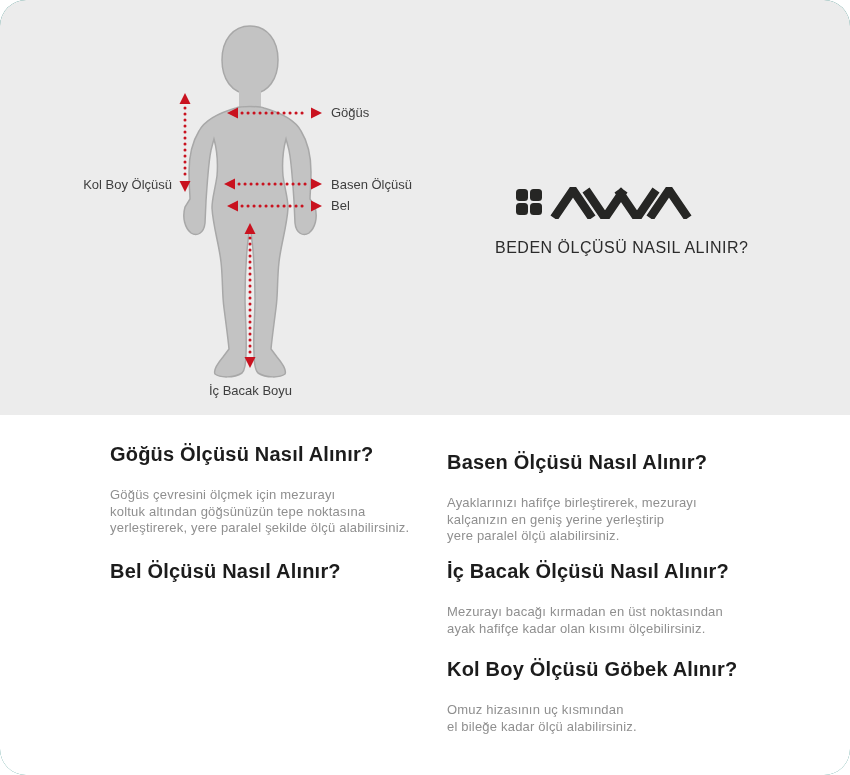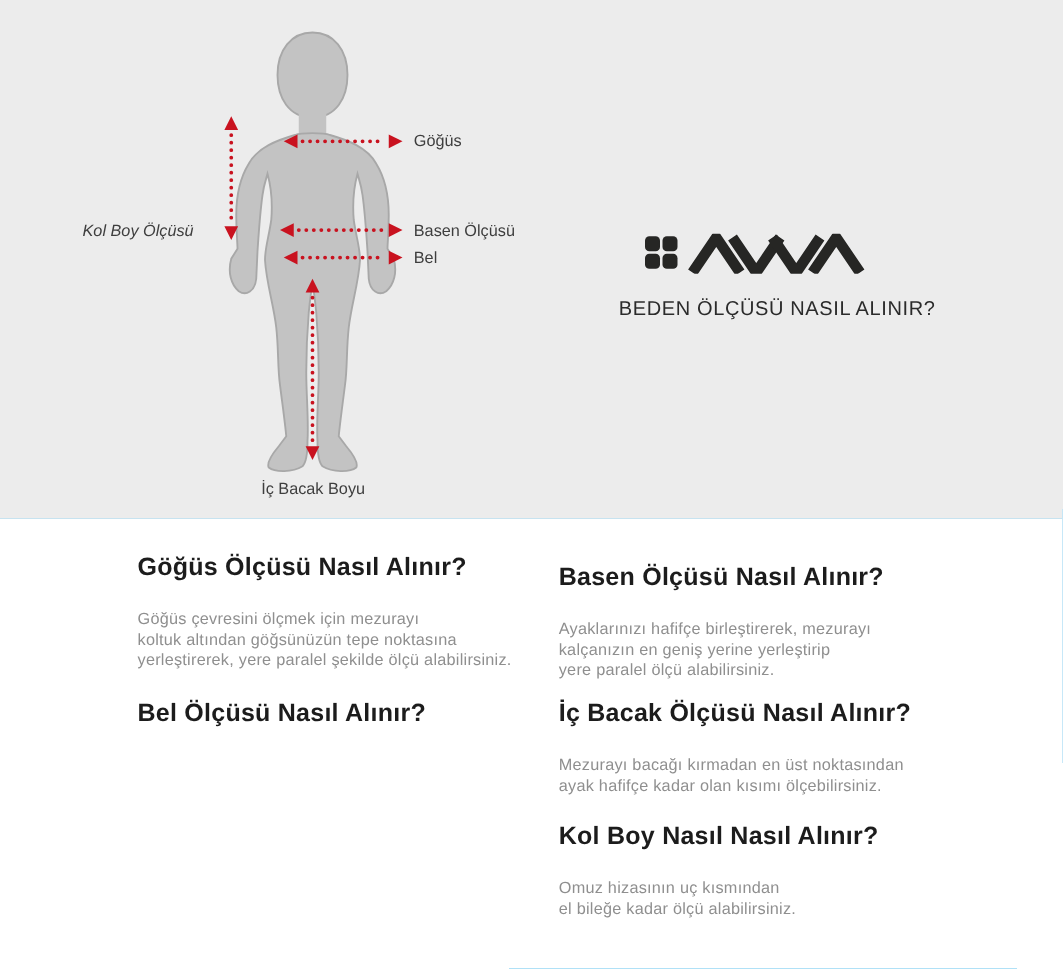--- a/index.html
+++ b/index.html
@@ -1,33 +1,33 @@
 <!DOCTYPE html>
 <html><head>
 <meta charset="utf-8">
 <style>
   * { margin:0; padding:0; box-sizing:border-box; }
   html,body { background:#ffffff; }
   body { font-family:"Liberation Sans","DejaVu Sans",sans-serif; }
   .page {
     position:relative; width:850px; height:775px; margin:0 auto;
-    background:#0ea5e9; overflow:hidden;
+    background:#0f766e; overflow:hidden;border-radius:26px;
   }
   
   .hero {
     position:absolute; left:0; top:0; width:850px; height:415px;
     background:#ececec;
   }
   .figure-svg { position:absolute; left:0; top:0; }
   .diagram-label {
     position:absolute; font-size:13px; color:#3e3e3e; line-height:14px;
     white-space:nowrap;
   }
   .lbl-gogus   { left:331px; top:106px; }
-  .lbl-kolboy  { left:66px;  top:178px; width:106px; text-align:left;font-style:italic; }
+  .lbl-kolboy  { left:66px;  top:178px; width:106px; text-align:right; }
   .lbl-basen   { left:331px; top:178px; }
   .lbl-bel     { left:331px; top:199px; }
   .lbl-icbacak { left:187px; top:384px; width:127px; text-align:center; }
   
   .brand {
     position:absolute; left:495px; top:187px; width:220px; text-align:center;
   }
   .brand-logo { display:block; margin:0 auto; }
   .brand-heading {
     margin-top:20px; font-size:16px; font-weight:normal; letter-spacing:0.5px;
@@ -187,19 +187,19 @@
 yere paralel ölçü alabilirsiniz.</p>
     </section>
 
     <section class="sec pos-r2">
       <h2>İç Bacak Ölçüsü Nasıl Alınır?</h2>
       <p>Mezurayı bacağı kırmadan en üst noktasından
 ayak hafifçe kadar olan kısımı ölçebilirsiniz.</p>
     </section>
 
     <section class="sec pos-r3">
-      <h2>Kol Boy Nasıl Nasıl Alınır?</h2>
+      <h2>Kol Boy Ölçüsü Göbek Alınır?</h2>
       <p>Omuz hizasının uç kısmından
 el bileğe kadar ölçü alabilirsiniz.</p>
     </section>
 
   </div>
 </div>
 
 </body></html>

